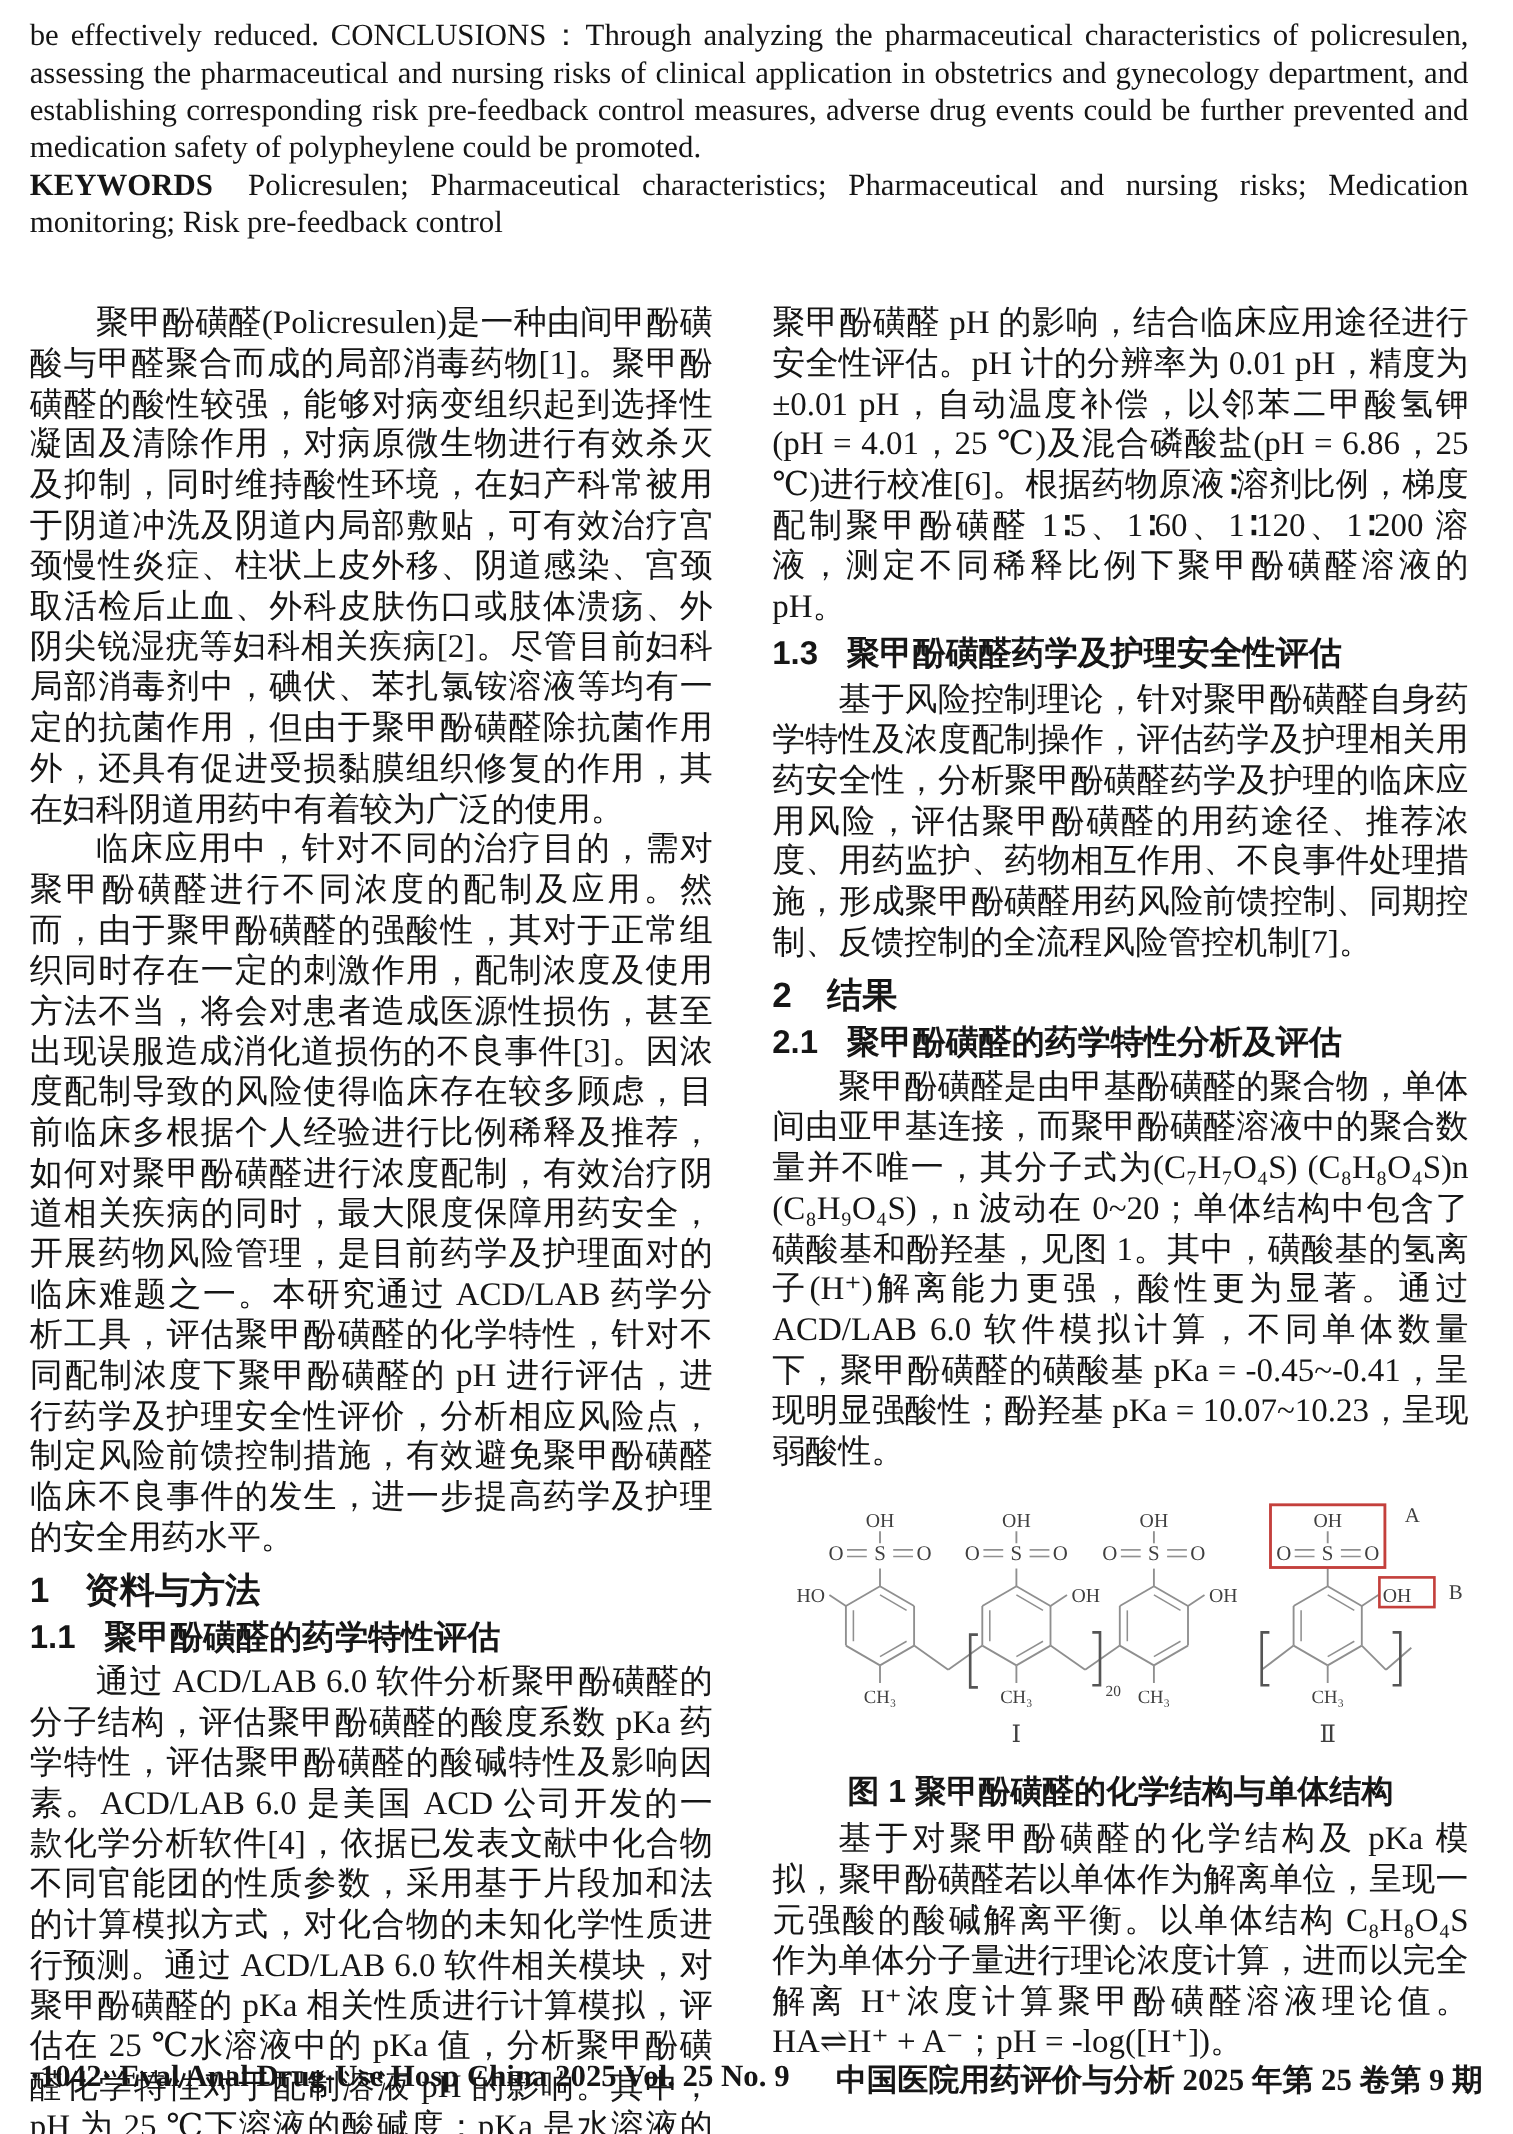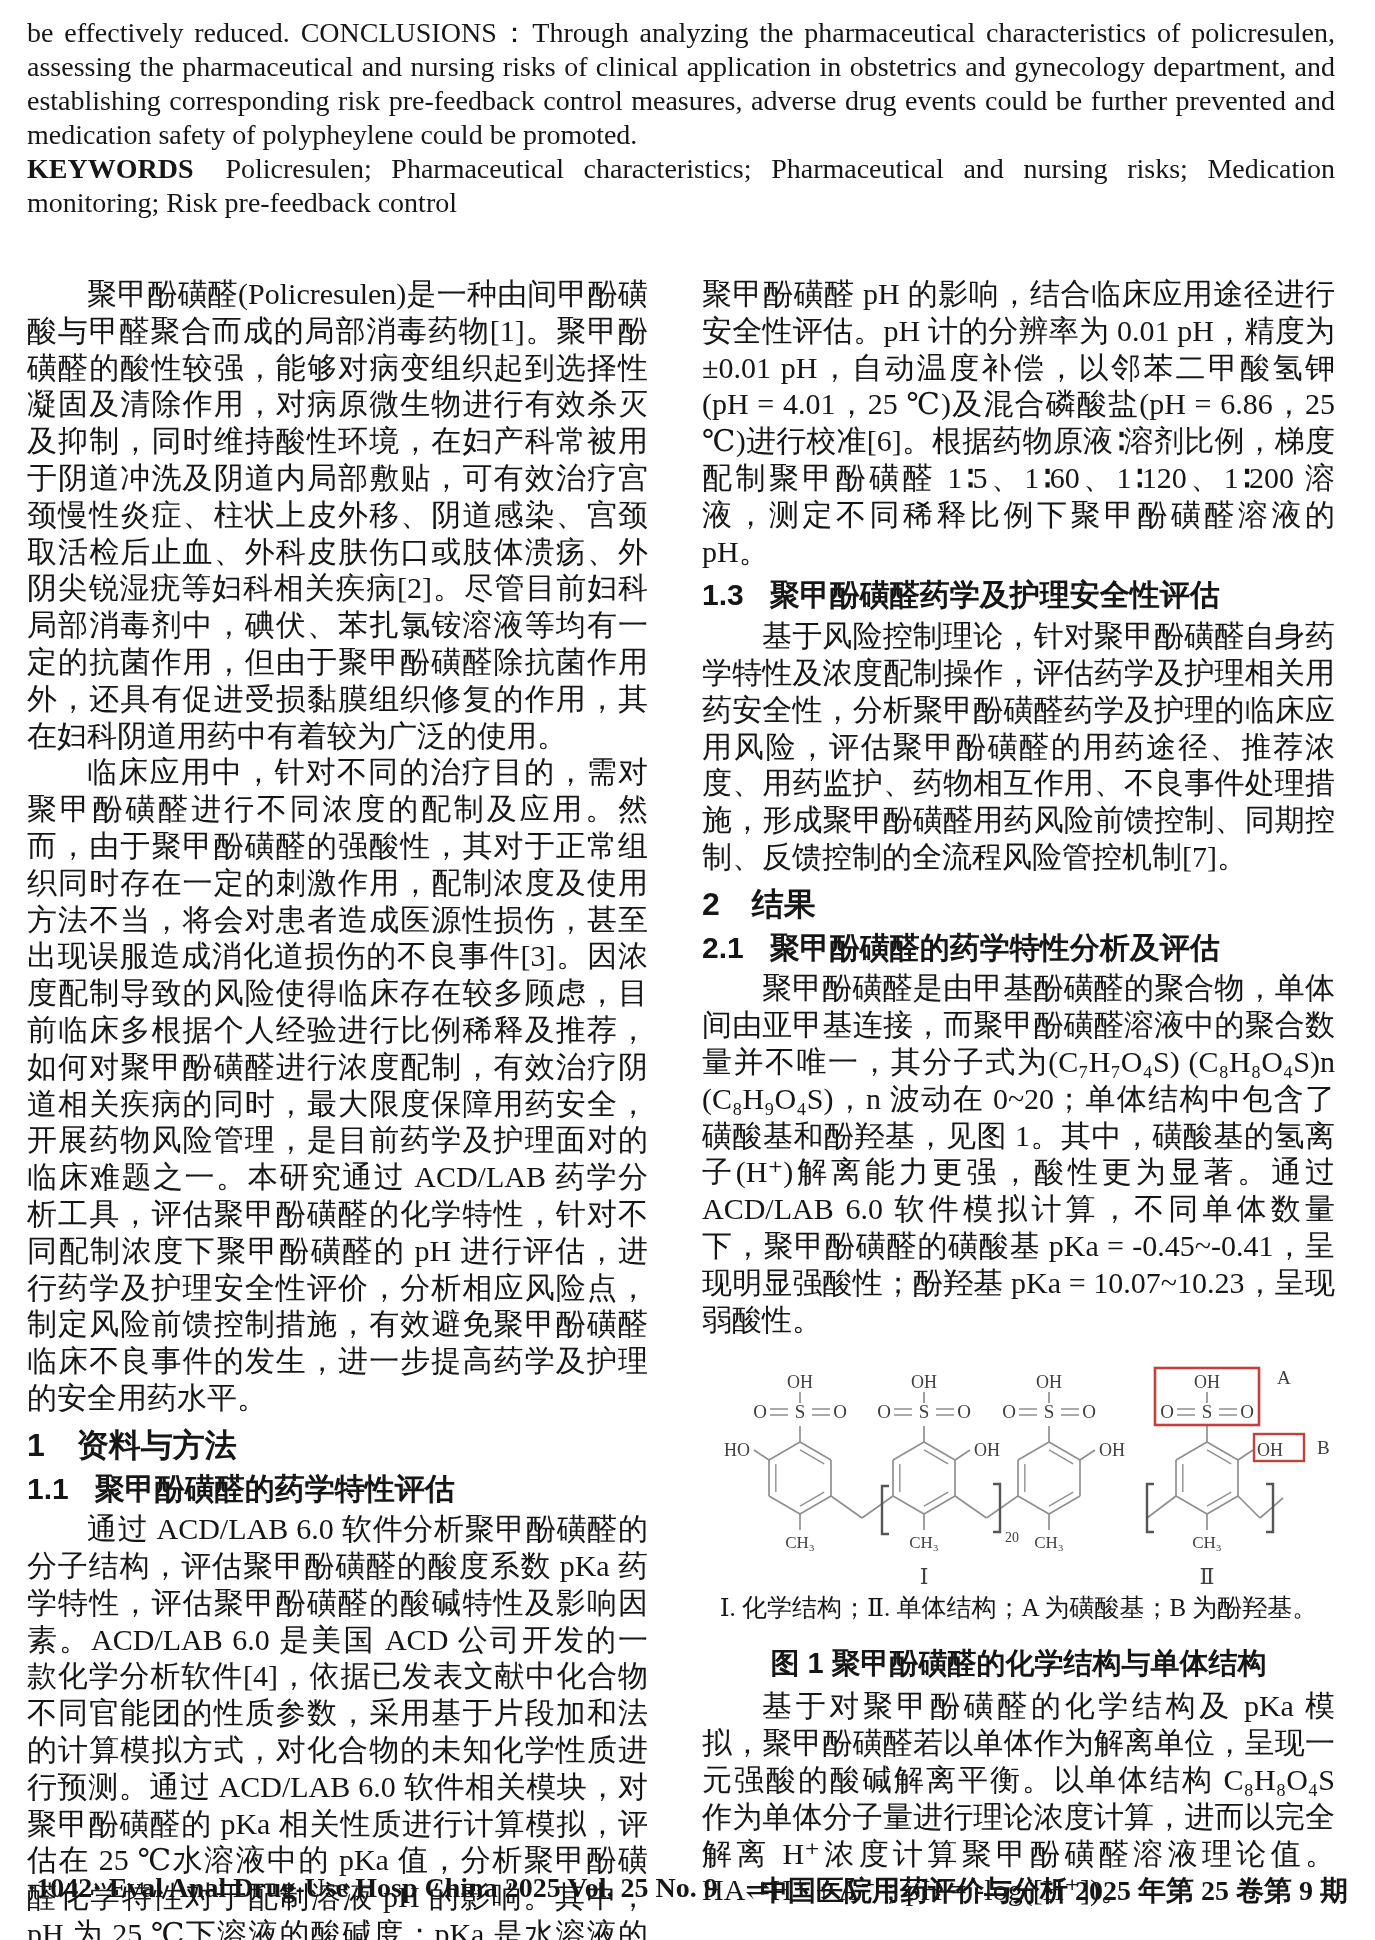--- a/index.html
+++ b/index.html
@@ -163,21 +163,20 @@
             <line x1="536" y1="146" x2="558" y2="168" stroke="#8f8f8f" stroke-width="1.7"></line>
             <line x1="558" y1="168" x2="581" y2="148" stroke="#8f8f8f" stroke-width="1.7"></line>
             <path d="M 564 134 L 571 134 L 571 182 L 564 182" fill="none" stroke="#555" stroke-width="2.4"></path>
             <rect x="453" y="18" width="104" height="57" fill="none" stroke="#c4403c" stroke-width="2.6"></rect>
             <rect x="552" y="84" width="50" height="27" fill="none" stroke="#c4403c" stroke-width="2.4"></rect>
             <text x="575" y="34" font-size="19" text-anchor="start" fill="#3f3f3f" font-family="&quot;Liberation Serif&quot;,&quot;DejaVu Serif&quot;,serif">A</text>
             <text x="615" y="104" font-size="19" text-anchor="start" fill="#3f3f3f" font-family="&quot;Liberation Serif&quot;,&quot;DejaVu Serif&quot;,serif">B</text>
             <text x="505" y="234" font-size="22" text-anchor="middle" fill="#3f3f3f" font-family="&quot;Liberation Serif&quot;,&quot;DejaVu Serif&quot;,serif">Ⅱ</text>
           </svg>
         <figcaption>
-          <div class="fig-note">Ⅰ. 化学结构；Ⅱ. 单体结构；A 为磺酸基；B 为酚羟基。</div>
           <div class="fig-title">图 1  聚甲酚磺醛的化学结构与单体结构</div>
         </figcaption>
       </figure>
 
       <p class="body indent">基于对聚甲酚磺醛的化学结构及 pKa 模拟，聚甲酚磺醛若以单体作为解离单位，呈现一元强酸的酸碱解离平衡。以单体结构 C₈H₈O₄S 作为单体分子量进行理论浓度计算，进而以完全解离 H⁺浓度计算聚甲酚磺醛溶液理论值。HA⇌H⁺ + A⁻；pH = -log([H⁺])。</p>
 
     </div>
   </div>
 
   <footer class="footer">

